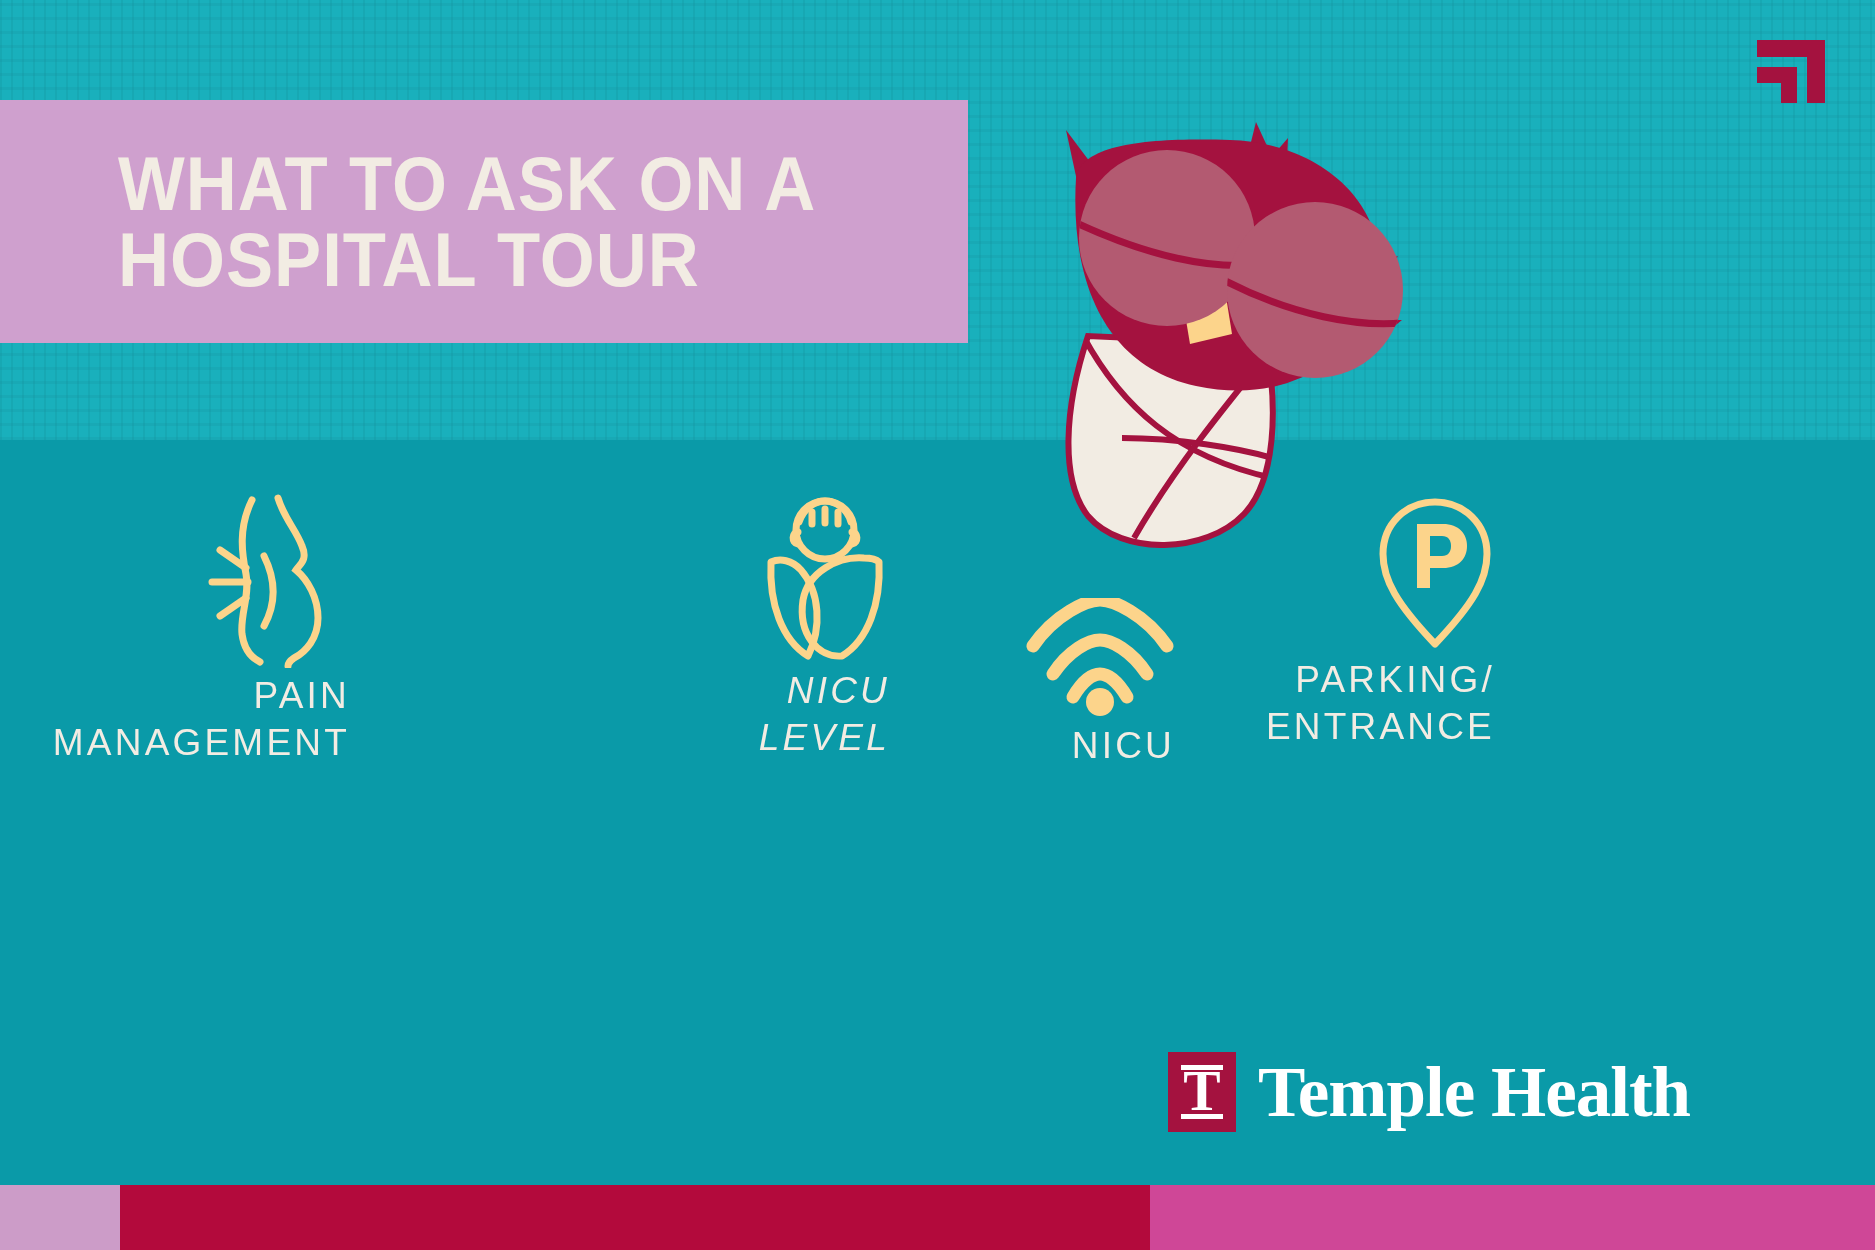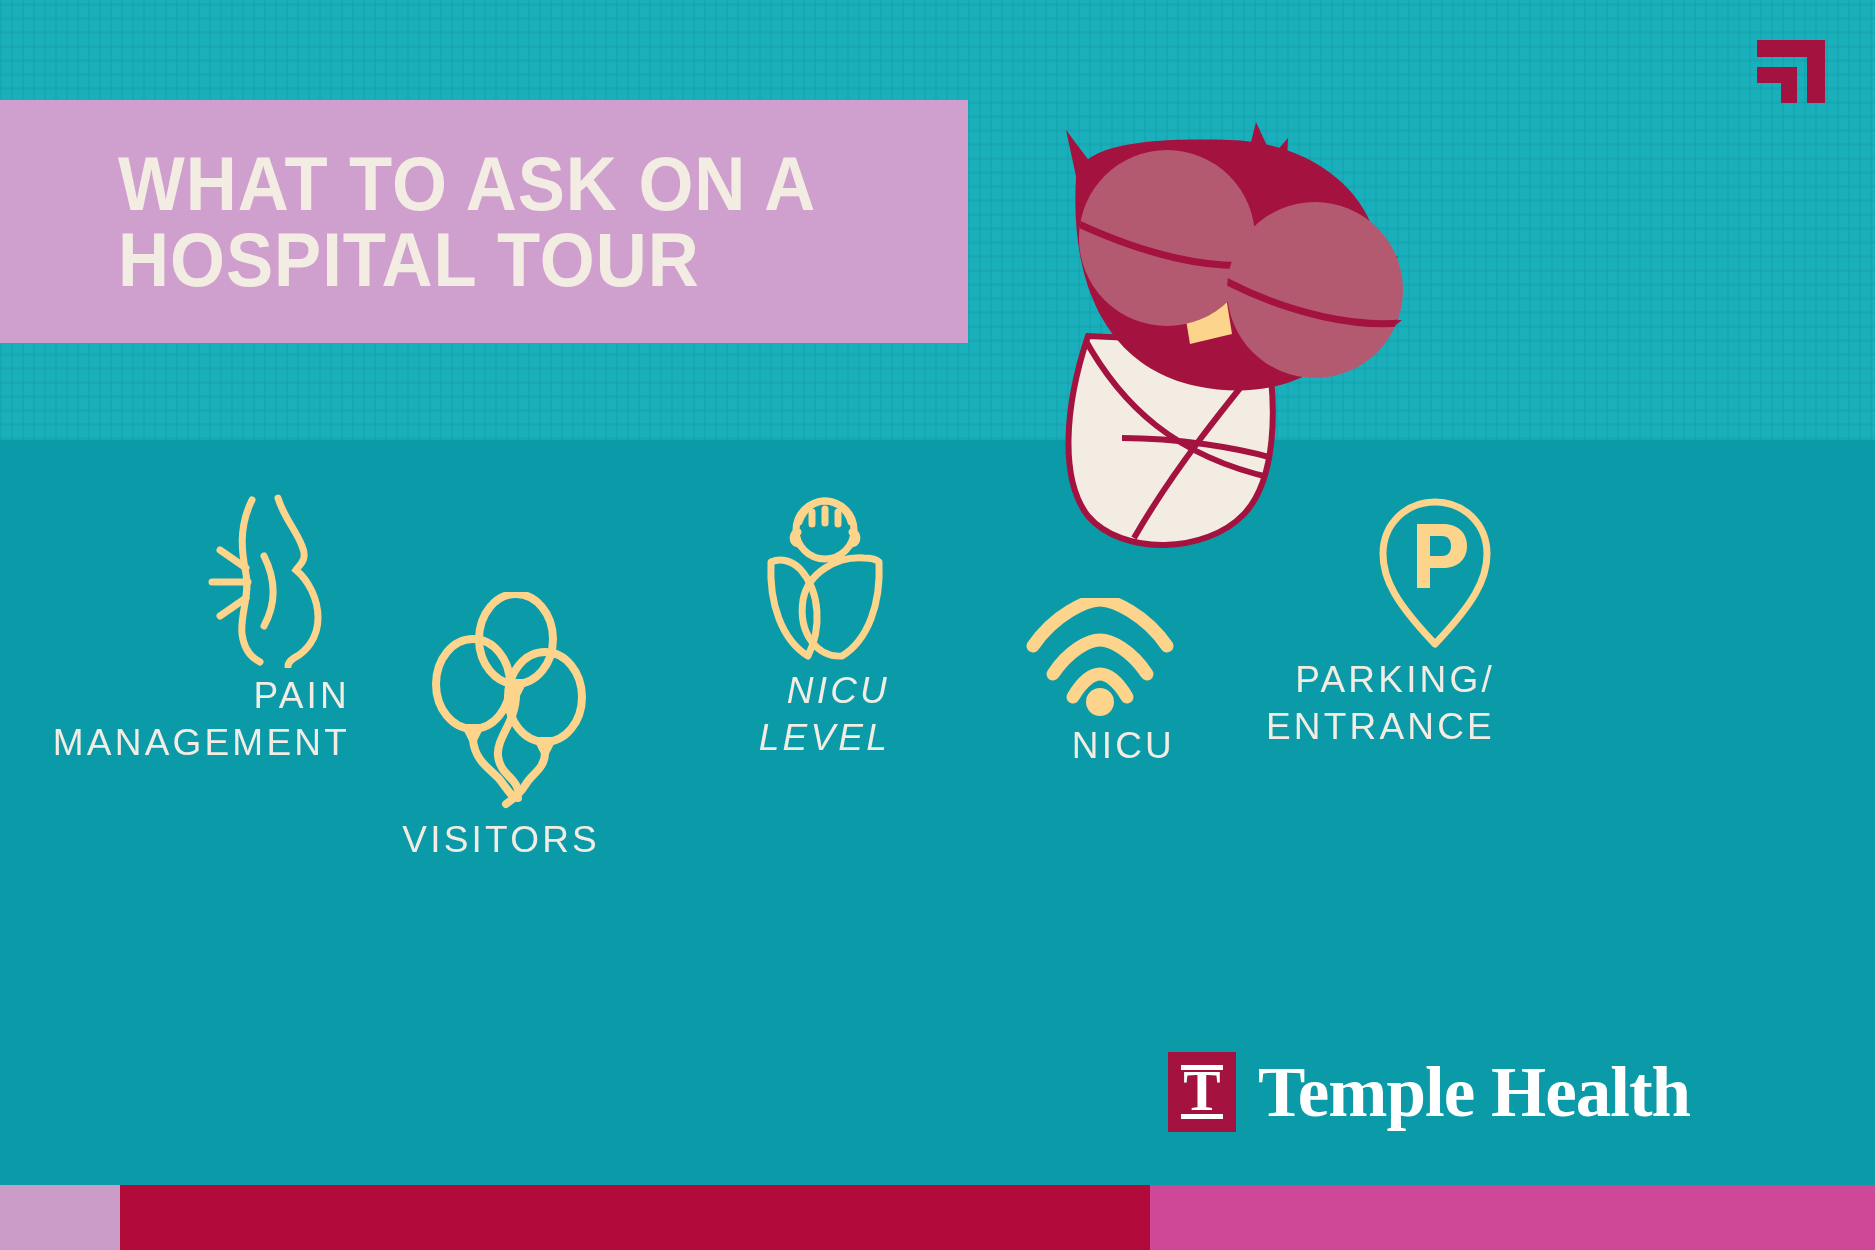--- a/index.html
+++ b/index.html
@@ -207,38 +207,20 @@
           <path d="M22 94 H58"></path>
           <path d="M30 62 L56 80"></path>
           <path d="M30 128 L56 110"></path>
         </g>
       </svg>
     </span>
     <span class="icon-label">PAIN
 MANAGEMENT</span>
   </div>
 
-  <div class="icon-item it-visitors">
-    <span class="icon-glyph">
-      <svg viewBox="0 0 170 220" width="170" height="220" aria-hidden="true">
-        <g fill="none" stroke="#fcd48b" stroke-width="8" stroke-linecap="round" stroke-linejoin="round">
-          <ellipse cx="86" cy="47" rx="37" ry="45"></ellipse>
-          <ellipse cx="43" cy="92" rx="37" ry="45"></ellipse>
-          <ellipse cx="115" cy="105" rx="37" ry="45"></ellipse>
-          <path d="M80 91 L92 91 L86 103 Z" fill="#fcd48b"></path>
-          <path d="M37 136 L49 136 L43 148 Z" fill="#fcd48b"></path>
-          <path d="M109 149 L121 149 L115 161 Z" fill="#fcd48b"></path>
-          <path d="M86 103 C86 130 66 146 68 164 C70 182 86 186 88 198"></path>
-          <path d="M43 148 C45 170 62 178 70 188 C78 198 82 206 88 206"></path>
-          <path d="M115 161 C115 176 102 182 96 192 C90 202 82 208 76 212"></path>
-        </g>
-      </svg>
-    </span>
-    <span class="icon-label">VISITORS</span>
-  </div>
 
   <div class="icon-item it-nicu">
     <span class="icon-glyph">
       <svg viewBox="0 0 130 175" width="130" height="175" aria-hidden="true">
         <g fill="none" stroke="#fcd48b" stroke-width="7" stroke-linecap="round" stroke-linejoin="round">
 
           <circle cx="65" cy="42" r="29"></circle>
           <path d="M39 34 C44 20 55 13 65 13 C75 13 87 20 91 34"></path>
           <path d="M52 24 V36 M65 21 V35 M78 24 V36"></path>
           <path d="M38 44 C32 44 31 55 38 56"></path>

